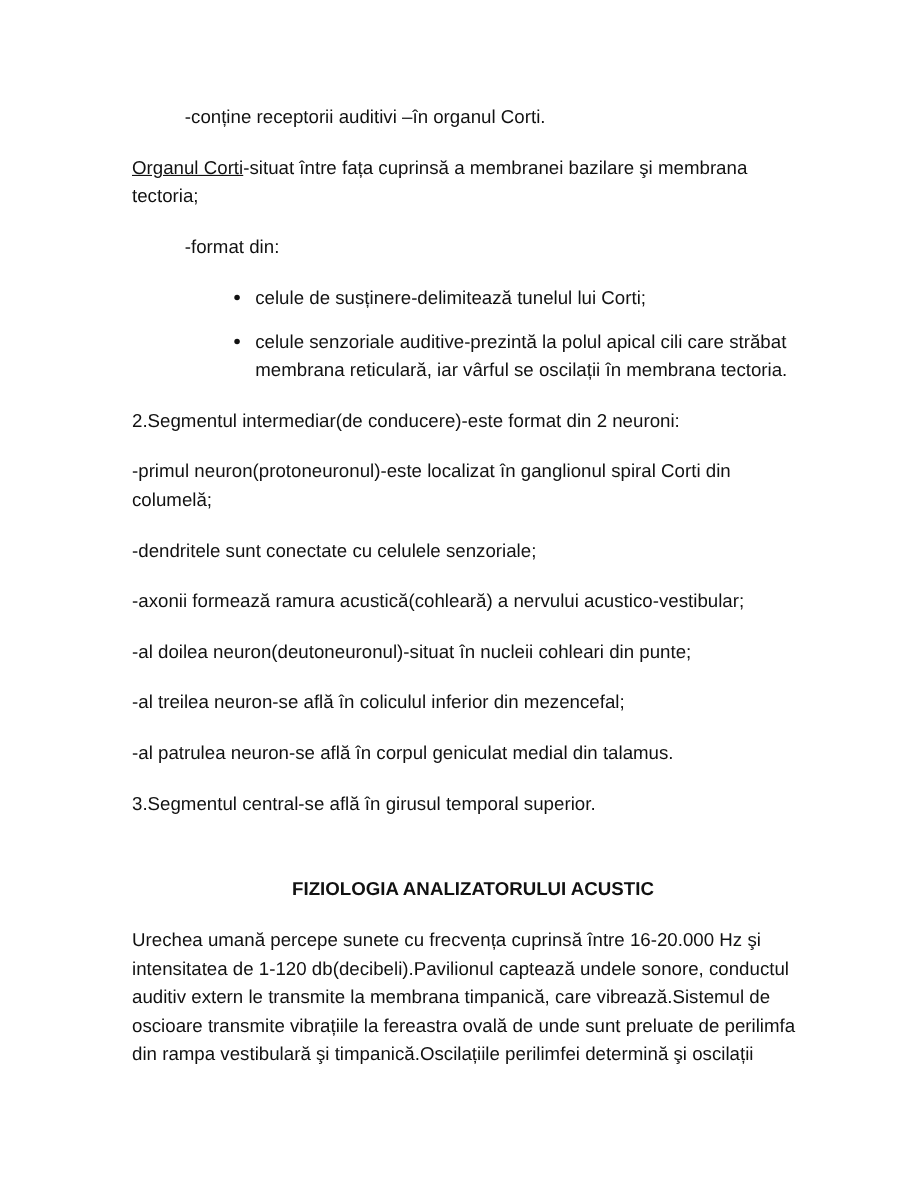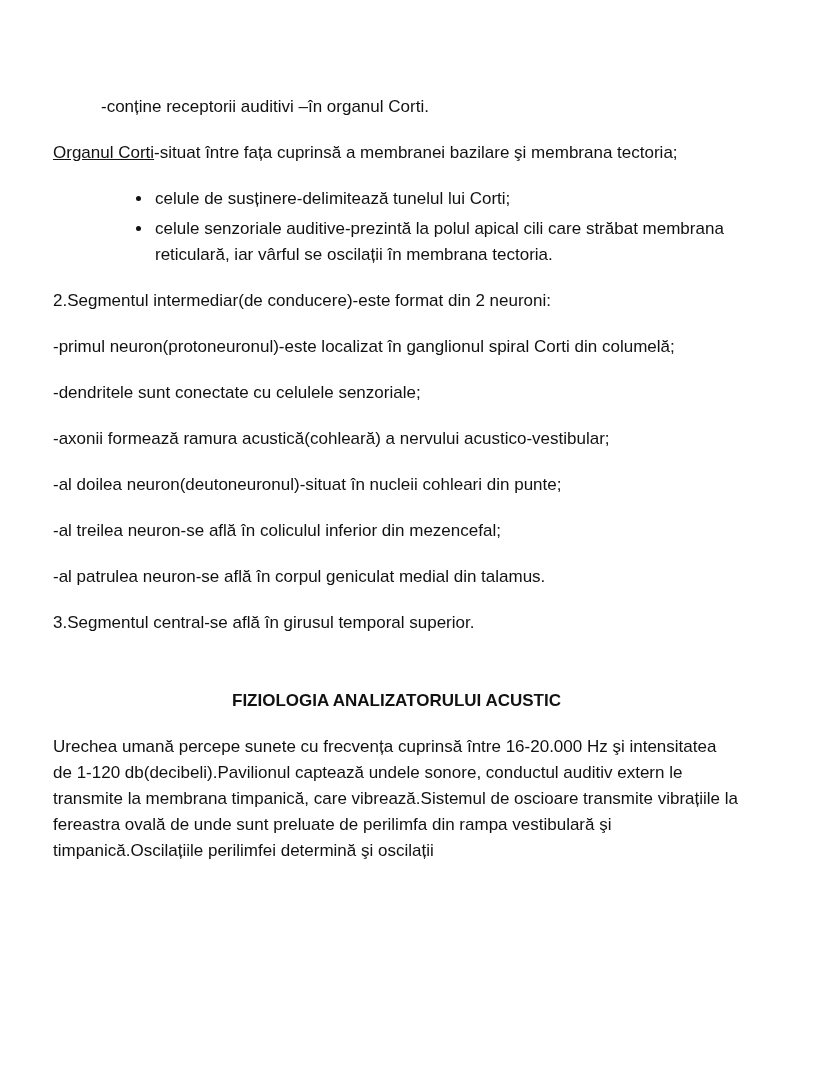--- a/index.html
+++ b/index.html
@@ -4,40 +4,40 @@
 <style>
   html, body {
     margin: 0;
     padding: 0;
     background: #ffffff;
   }
   .page {
     width: 828px;
     min-height: 1071px;
     box-sizing: border-box;
-    padding: 94px 88px 40px 53px;
+    padding: 94px 88px 40px 120px;
     background: #ffffff;
     color: #111111;
     font-family: "Liberation Sans", "DejaVu Sans", sans-serif;
     font-size: 17px;
     line-height: 26px;
   }
   .page p {
     margin: 0 0 20px 0;
   }
   .indent {
     padding-left: 48px;
   }
   ul.doc-list {
     margin: 0 0 20px 0;
     padding-left: 96px;
     list-style: disc;
   }
   ul.doc-list li {
-    margin: 4px;
+    margin: 14px;
     padding-left: 2px;
   }
   .bold {
     font-weight: normal;
   }
   .underline {
     text-decoration: underline;
   }
   .heading {
     font-weight: bold;
@@ -47,20 +47,21 @@
 </style>
 </head>
 <body>
 
 <div class="page">
 
   <p class="indent">-conține receptorii auditivi –în organul Corti.</p>
 
   <p><span class="underline">Organul Corti</span><span>-situat între fața cuprinsă a membranei bazilare şi membrana tectoria;</span></p>
 
+  <p class="indent">-format din:</p>
 
   <ul class="doc-list">
     <li>celule de susținere-delimitează tunelul lui Corti;</li>
     <li>celule senzoriale auditive-prezintă la polul apical cili care străbat membrana reticulară, iar vârful se oscilații în membrana tectoria.</li>
   </ul>
 
   <p><span class="bold">2.Segmentul intermediar</span><span>(de conducere)-este format din 2 neuroni:</span></p>
 
   <p>-primul neuron(protoneuronul)-este localizat în ganglionul spiral Corti din columelă;</p>
 

